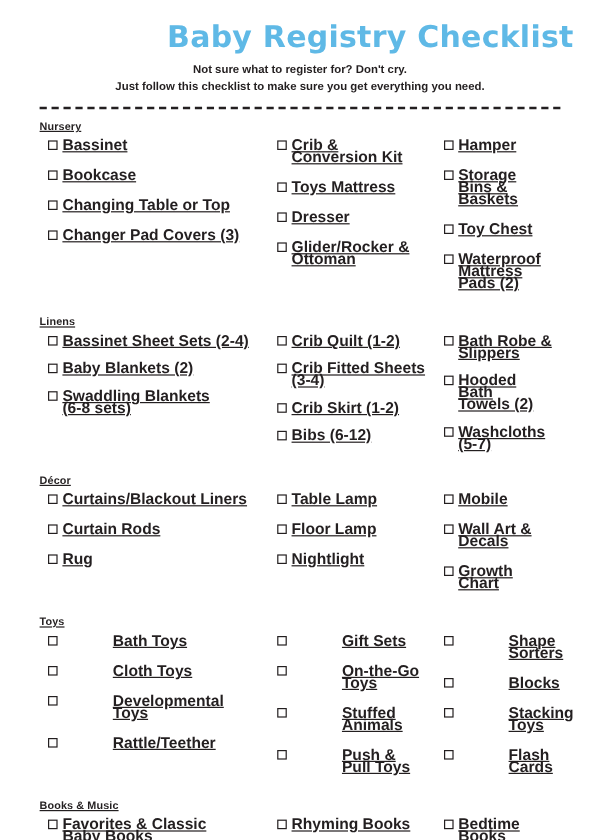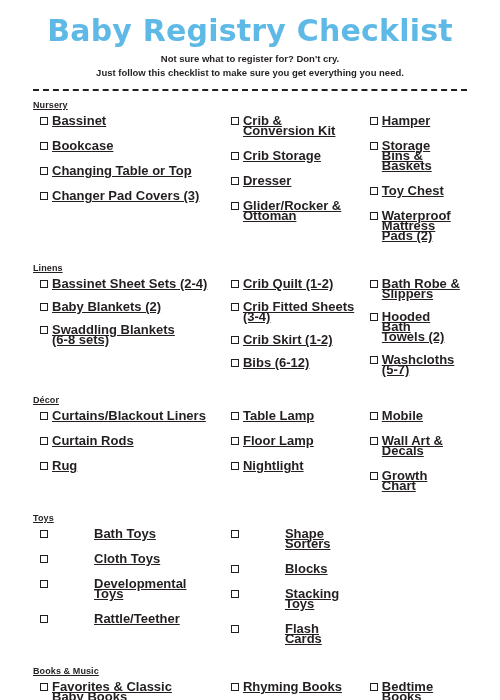--- a/index.html
+++ b/index.html
@@ -20,22 +20,22 @@
     width: 500px;
     height: 700px;
     box-sizing: border-box;
     padding: 0 22px;
   }
 
   
   .title {
     margin: 0;
     padding-top: 17px;
-    text-align: center;
-    font-size: 30px;
+    text-align: right;
+    font-size: 25px;
     line-height: 28px;
     font-weight: bold;
     letter-spacing: 0.2px;
     color: #5fb9e6;
     font-family: "DejaVu Sans", sans-serif;
   }
   .subtitle {
     margin: 0;
     padding-top: 7px;
     text-align: center;
@@ -148,21 +148,21 @@
               <span class="item-label">Changer Pad Covers (3)</span>
             </div>
           </div>
           <div class="col col-1">
             <div class="item">
               <span class="checkbox"></span>
               <span class="item-label">Crib &amp; Conversion Kit</span>
             </div>
             <div class="item">
               <span class="checkbox"></span>
-              <span class="item-label">Crib Storage</span>
+              <span class="item-label">Toys Mattress</span>
             </div>
             <div class="item">
               <span class="checkbox"></span>
               <span class="item-label">Dresser</span>
             </div>
             <div class="item">
               <span class="checkbox"></span>
               <span class="item-label">Glider/Rocker &amp; Ottoman</span>
             </div>
           </div>
@@ -305,20 +305,38 @@
             </div>
             <div class="item">
               <span class="checkbox"></span>
               <span class="item-label">Developmental Toys</span>
             </div>
             <div class="item">
               <span class="checkbox"></span>
               <span class="item-label">Rattle/Teether</span>
             </div>
           </div>
+          <div class="col col-1">
+            <div class="item">
+              <span class="checkbox"></span>
+              <span class="item-label">Gift Sets</span>
+            </div>
+            <div class="item">
+              <span class="checkbox"></span>
+              <span class="item-label">On-the-Go Toys</span>
+            </div>
+            <div class="item">
+              <span class="checkbox"></span>
+              <span class="item-label">Stuffed Animals</span>
+            </div>
+            <div class="item">
+              <span class="checkbox"></span>
+              <span class="item-label">Push &amp; Pull Toys</span>
+            </div>
+          </div>
           <div class="col col-2">
             <div class="item">
               <span class="checkbox"></span>
               <span class="item-label">Shape Sorters</span>
             </div>
             <div class="item">
               <span class="checkbox"></span>
               <span class="item-label">Blocks</span>
             </div>
             <div class="item">

